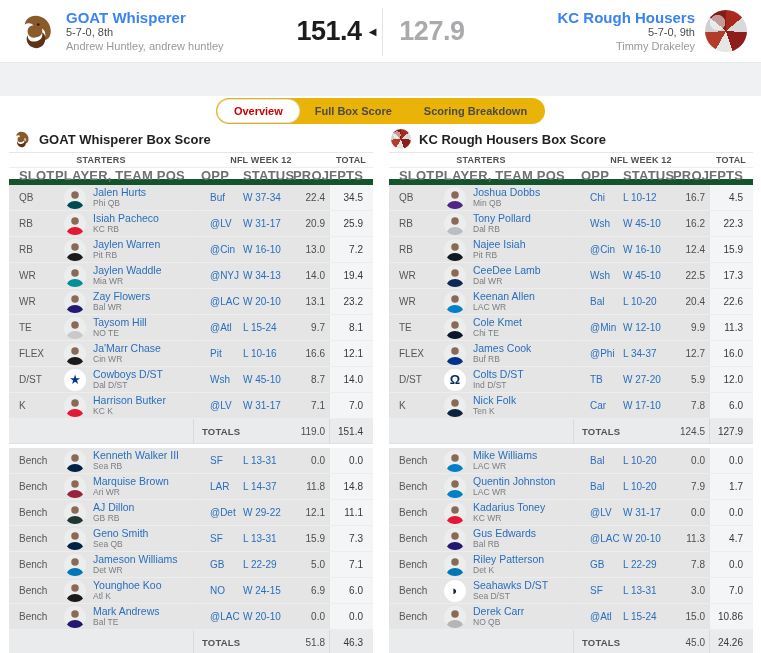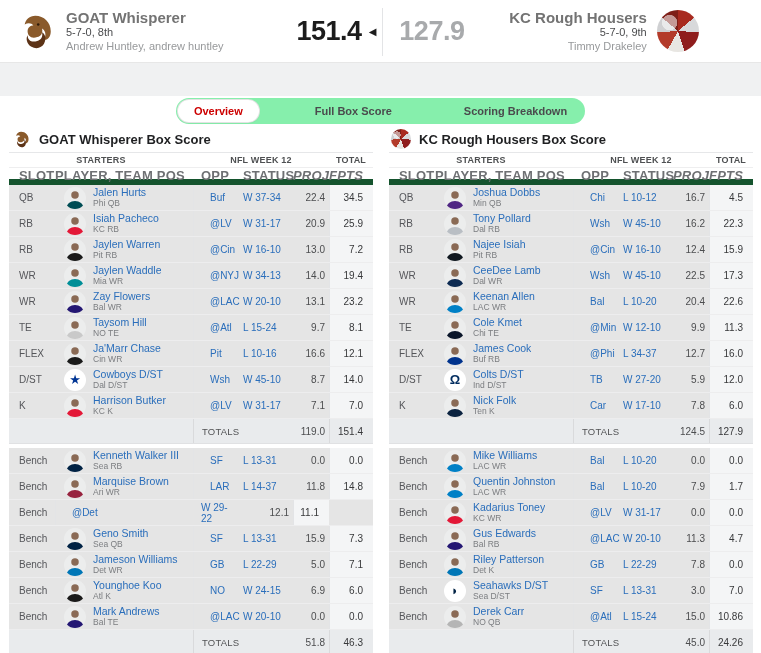--- a/index.html
+++ b/index.html
@@ -4,60 +4,60 @@
 <style>
   * { margin:0; padding:0; box-sizing:border-box; }
   html,body { width:761px; height:653px; overflow:hidden; background:#fff;
     font-family:"Liberation Sans","DejaVu Sans",sans-serif; -webkit-font-smoothing:antialiased; }
 
   
   .matchup { position:relative; height:63px; background:#fff; border-bottom:1px solid #e7e7e7;
     display:flex; align-items:center; }
   .team-block { display:flex; align-items:center; gap:10px; }
   .team-block.home { padding-left:14px; width:300px; }
-  .team-block.away { padding-right:14px; width:300px; margin-left:auto; flex-direction:row-reverse;justify-content:center; }
+  .team-block.away { padding-right:14px; width:300px; margin-left:auto; flex-direction:row-reverse; }
   .team-logo { width:42px; height:42px; border-radius:50%; overflow:hidden; flex:0 0 42px; }
   .team-meta.right { text-align:right; }
-  .team-name { font-size:15px; font-weight:bold; color:#737373; line-height:1.15; }
+  .team-name { font-size:15px; font-weight:bold; color:#3b82f6; line-height:1.15; }
   .team-record { font-size:11px; color:#4b4c4e; line-height:1.25; }
   .team-owner { font-size:11px; color:#97999b; line-height:1.25; }
 
   .scoreboard { position:absolute; left:0; right:0; top:0; height:63px; display:flex;
     align-items:center; justify-content:center; pointer-events:none; }
   .score { font-size:27px; font-weight:bold; letter-spacing:-0.5px; }
   .score.winner { color:#1c1c1c; }
   .score.loser { color:#a8aaac; }
   .win-arrow { font-size:10px; color:#1c1c1c; margin:0 6px 0 7px; }
   .score-divider { width:1px; height:48px; background:#e3e4e6; margin-right:16px; }
 
   .gray-band { height:33px; background:#f0f1f2; }
 
   
   .tabs-row { height:30px; display:flex; align-items:center; justify-content:center; background:#fff; }
-  .tab-group { display:flex; align-items:center; background:#86efac; border-radius:14px; padding:2px;gap:40px; }
+  .tab-group { display:flex; align-items:center; background:#eab308; border-radius:14px; padding:2px; }
   .tab { font-size:11px; font-weight:bold; color:#4a4b4d; padding:5px 16px; border-radius:12px; cursor:pointer; }
   .tab.active { background:#fff; color:#cc0000; box-shadow:0 0 0 1px #e2e2e2, 0 1px 2px rgba(0,0,0,.08); }
 
   
   .tables-wrap { display:flex; gap:16px; padding:0 9px; background:#fff; }
   .box-score { width:364px; }
   .bs-title { display:flex; align-items:center; gap:8px; height:26px; padding-left:2px; }
   .bs-logo { width:20px; height:20px; border-radius:50%; overflow:hidden; flex:0 0 20px; }
   .bs-title-text { font-size:13px; font-weight:bold; color:#1f2022; }
 
   .ghdr { display:grid; grid-template-columns:184px 136px 44px; height:16px;
     border-top:1px solid #e6e7e9; border-bottom:1px solid #eeeeef; align-items:center; }
   .ghdr div { text-align:center; font-size:9px; font-weight:bold; color:#4e5052; letter-spacing:.2px; }
 
   .shdr { display:grid; grid-template-columns:46px 138px 42px 58px 36px 44px; height:17px;
     border-bottom:6px solid #14532d; align-items:center;
     font-size:13px; font-weight:bold; color:#6e7073; letter-spacing:.2px; }
   .shdr .h-slot { padding-left:10px; }
   .shdr .h-opp, .shdr .h-status { padding-left:8px; }
-  .shdr .h-proj, .shdr .h-fpts { text-align:right; padding-right:4px;font-style:italic; }
+  .shdr .h-proj, .shdr .h-fpts { text-align:right; padding-right:4px; }
   .shdr .h-fpts { padding-right:10px; }
 
   .prow { display:grid; grid-template-columns:46px 138px 42px 58px 36px 44px; height:26px;
     align-items:stretch; border-bottom:1px solid #ededee; background:#e5e5e5; }
   .prow > div { display:flex; align-items:center; }
   .c-slot { padding-left:10px; font-size:10px; color:#55565a; }
   .c-player { overflow:hidden; }
   .avatar { width:22px; height:22px; border-radius:50%; background:#eceded; overflow:hidden;
     margin:0 7px 0 9px; flex:0 0 22px; display:flex; align-items:center; justify-content:center; }
   .avatar svg { width:22px; height:22px; display:block; }
@@ -70,21 +70,21 @@
   .c-status { padding-left:8px; }
   .c-proj { justify-content:flex-end; padding-right:4px; font-size:10px; color:#4c4d4f; }
   .c-fpts { border-left:1px solid #e3e4e6; background:#f4f5f6; justify-content:flex-end;
     padding-right:10px; font-size:10px; color:#37383a; }
 
   .trow { display:grid; grid-template-columns:184px 136px 44px; height:25px; align-items:stretch;
     background:#e9ebed; border-bottom:1px solid #e0e1e3; }
   .trow .t-left { }
   .trow .t-mid { display:flex; align-items:center; justify-content:space-between;
     padding:0 4px 0 8px; border-left:1px solid #d9dadc; font-size:10px; color:#4c4d4f; }
-  .t-mid .t-label { font-size:9.5px; font-weight:normal; color:#515254; letter-spacing:.2px; }
+  .t-mid .t-label { font-size:9.5px; font-weight:bold; color:#515254; letter-spacing:.2px; }
   .trow .t-fpts { display:flex; align-items:center; justify-content:flex-end; padding-right:10px;
     border-left:1px solid #d9dadc; font-size:10px; color:#37383a; }
   .bench-gap { height:4px; background:#fff; }
 
   
   .logo-horse { background:#fff; display:flex; align-items:center; justify-content:center; }
   .logo-horse svg { width:92%; height:92%; }
   .logo-kc { background:
       radial-gradient(circle at 30% 30%, rgba(255,255,255,.55) 0 18%, transparent 19%),
       conic-gradient(#a82a1f 0 14%, #d8d9db 14% 26%, #8f1d1d 26% 45%, #e8e6e2 45% 58%, #b33b2a 58% 74%, #cfd0d2 74% 86%, #7e1f18 86% 100%); }
@@ -417,20 +417,32 @@
             <a>LAR</a>
           </div>
     <div class="c-status">
             <a>L 14-37</a>
           </div>
     <div class="c-proj">11.8</div>
     <div class="c-fpts">14.8</div>
   </div>
         <div class="prow">
     <div class="c-slot">Bench</div>
+    <div class="c-player">
+      <span class="avatar">
+              <svg viewBox="0 0 24 24">
+                <circle cx="12" cy="8.6" r="4.1" fill="#8a6a55"></circle>
+                <path d="M2.5 24c0-5.8 4.6-8.8 9.5-8.8s9.5 3 9.5 8.8z" fill="#203731"></path>
+              </svg>
+            </span>
+      <span class="pinfo">
+        <a class="pname">AJ Dillon</a>
+        <span class="pteam">GB  RB</span>
+      </span>
+    </div>
     <div class="c-opp">
             <a>@Det</a>
           </div>
     <div class="c-status">
             <a>W 29-22</a>
           </div>
     <div class="c-proj">12.1</div>
     <div class="c-fpts">11.1</div>
   </div>
         <div class="prow">

